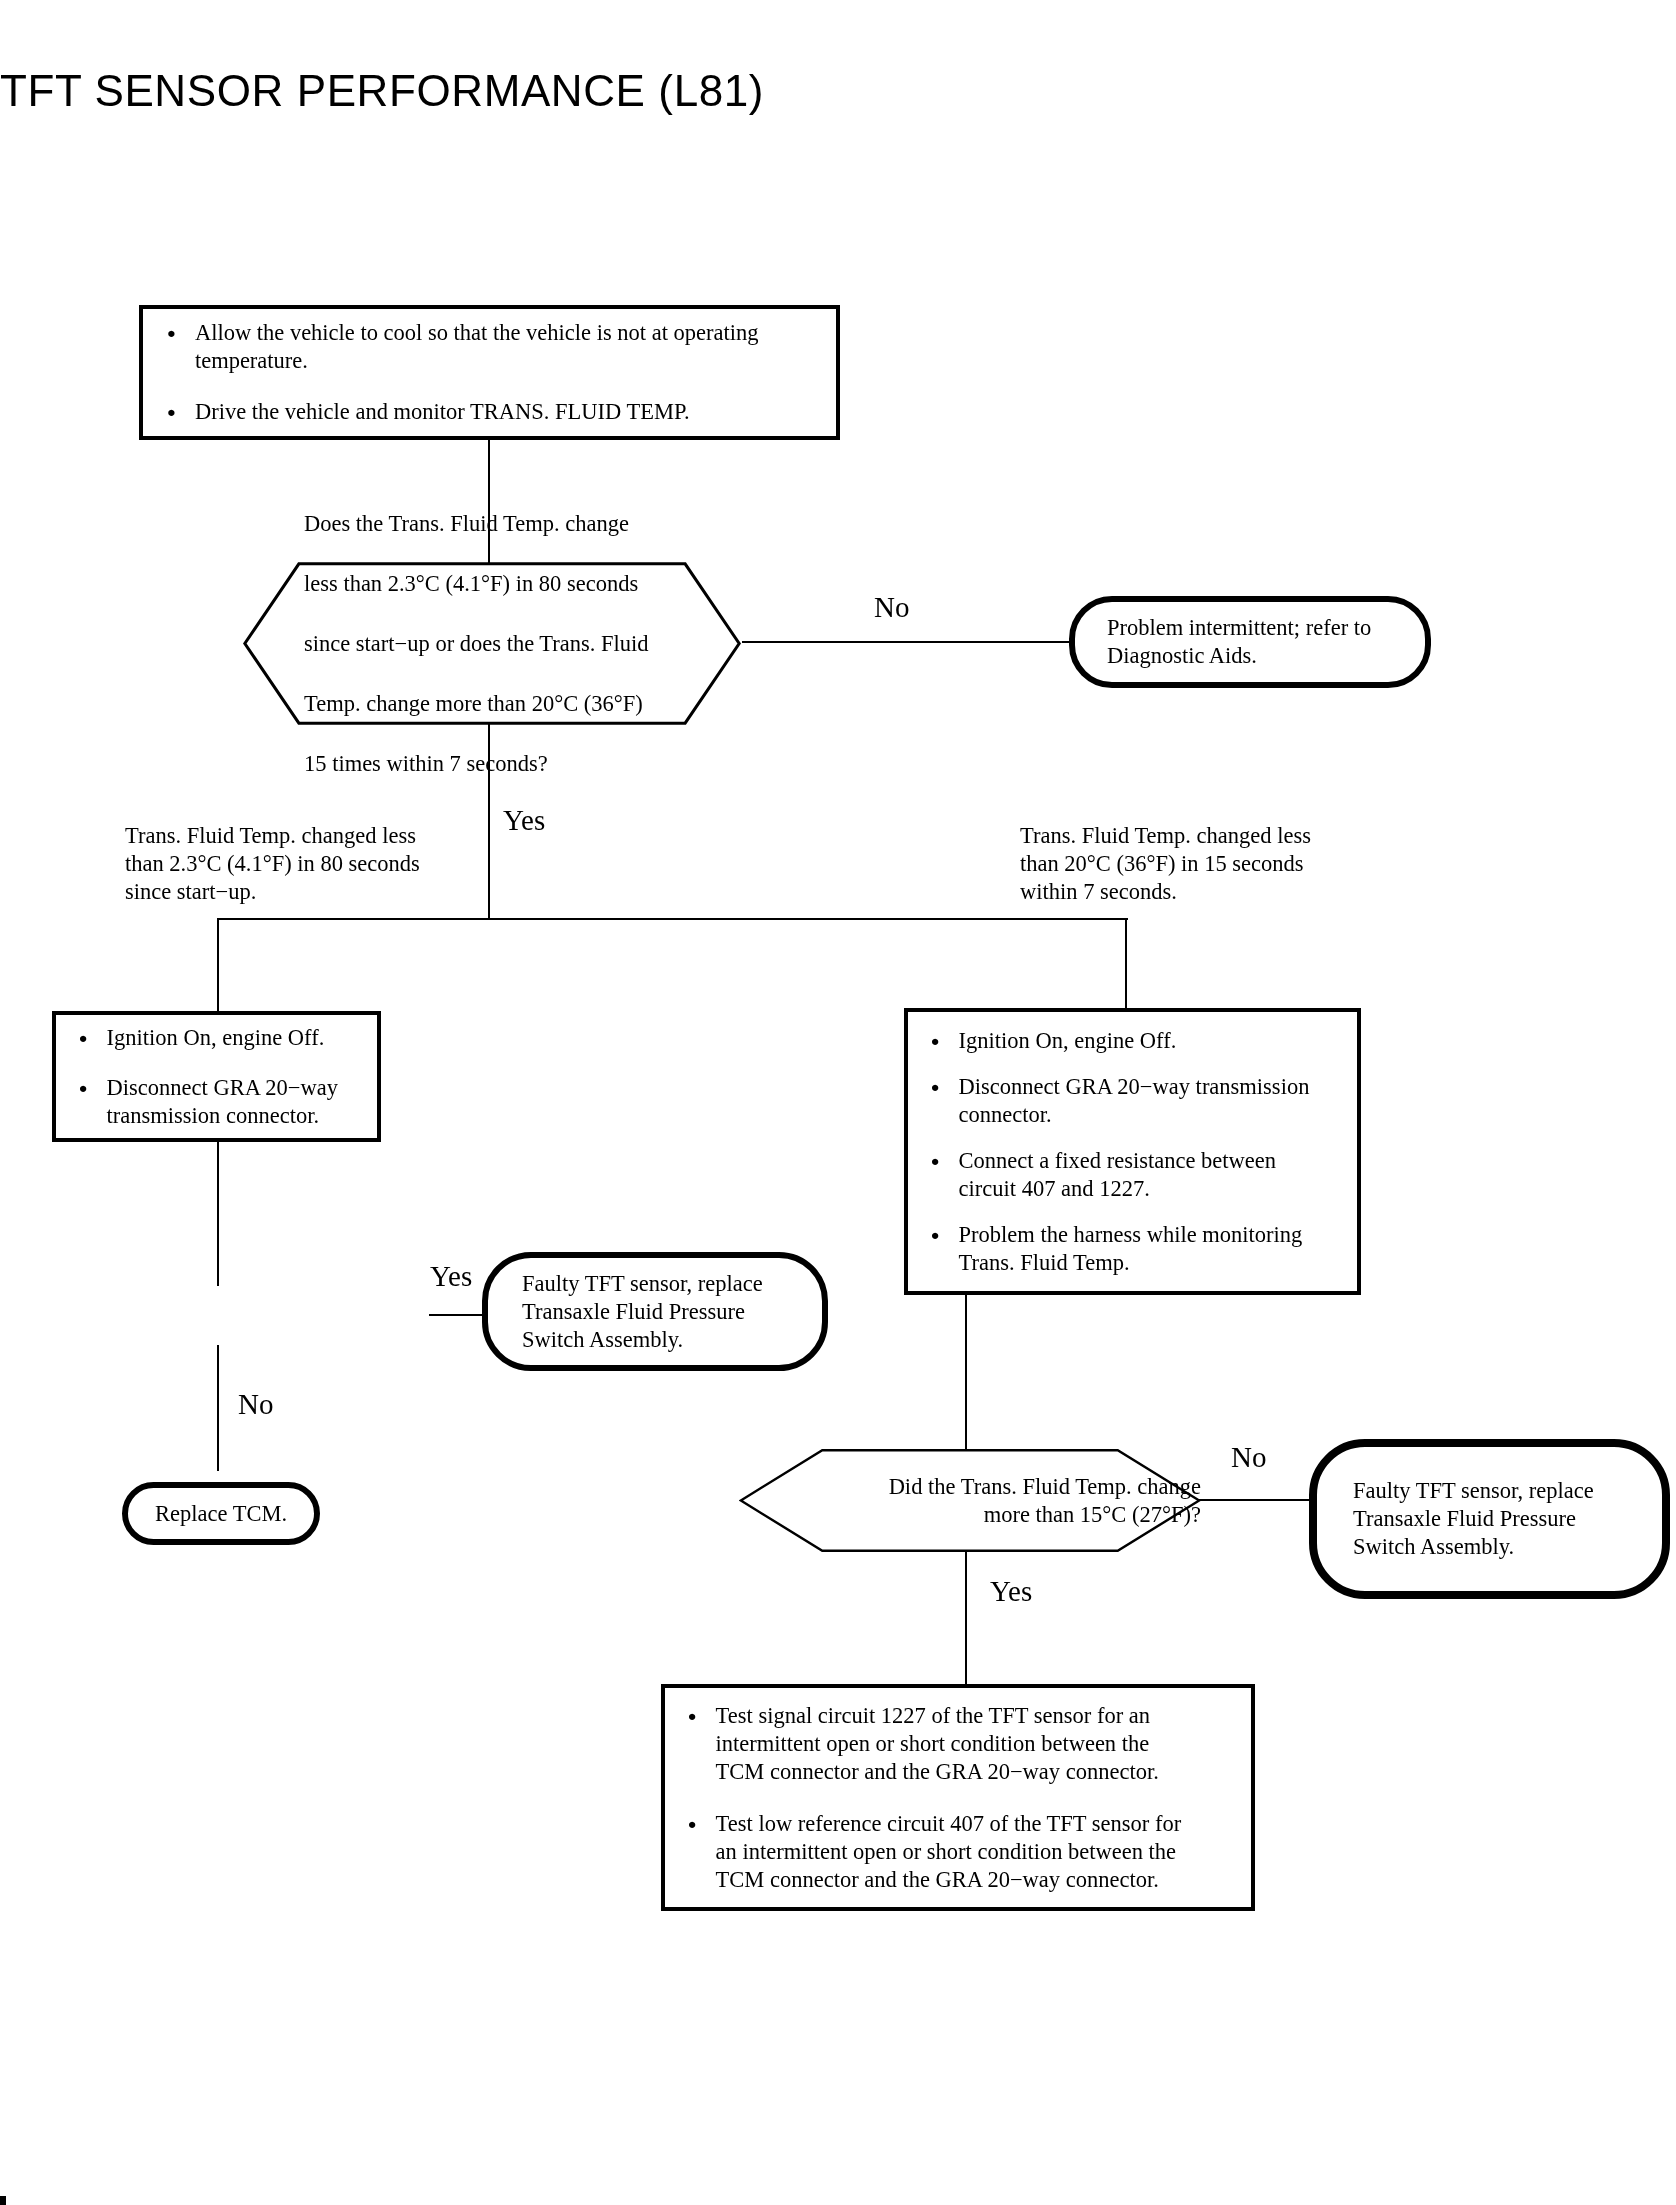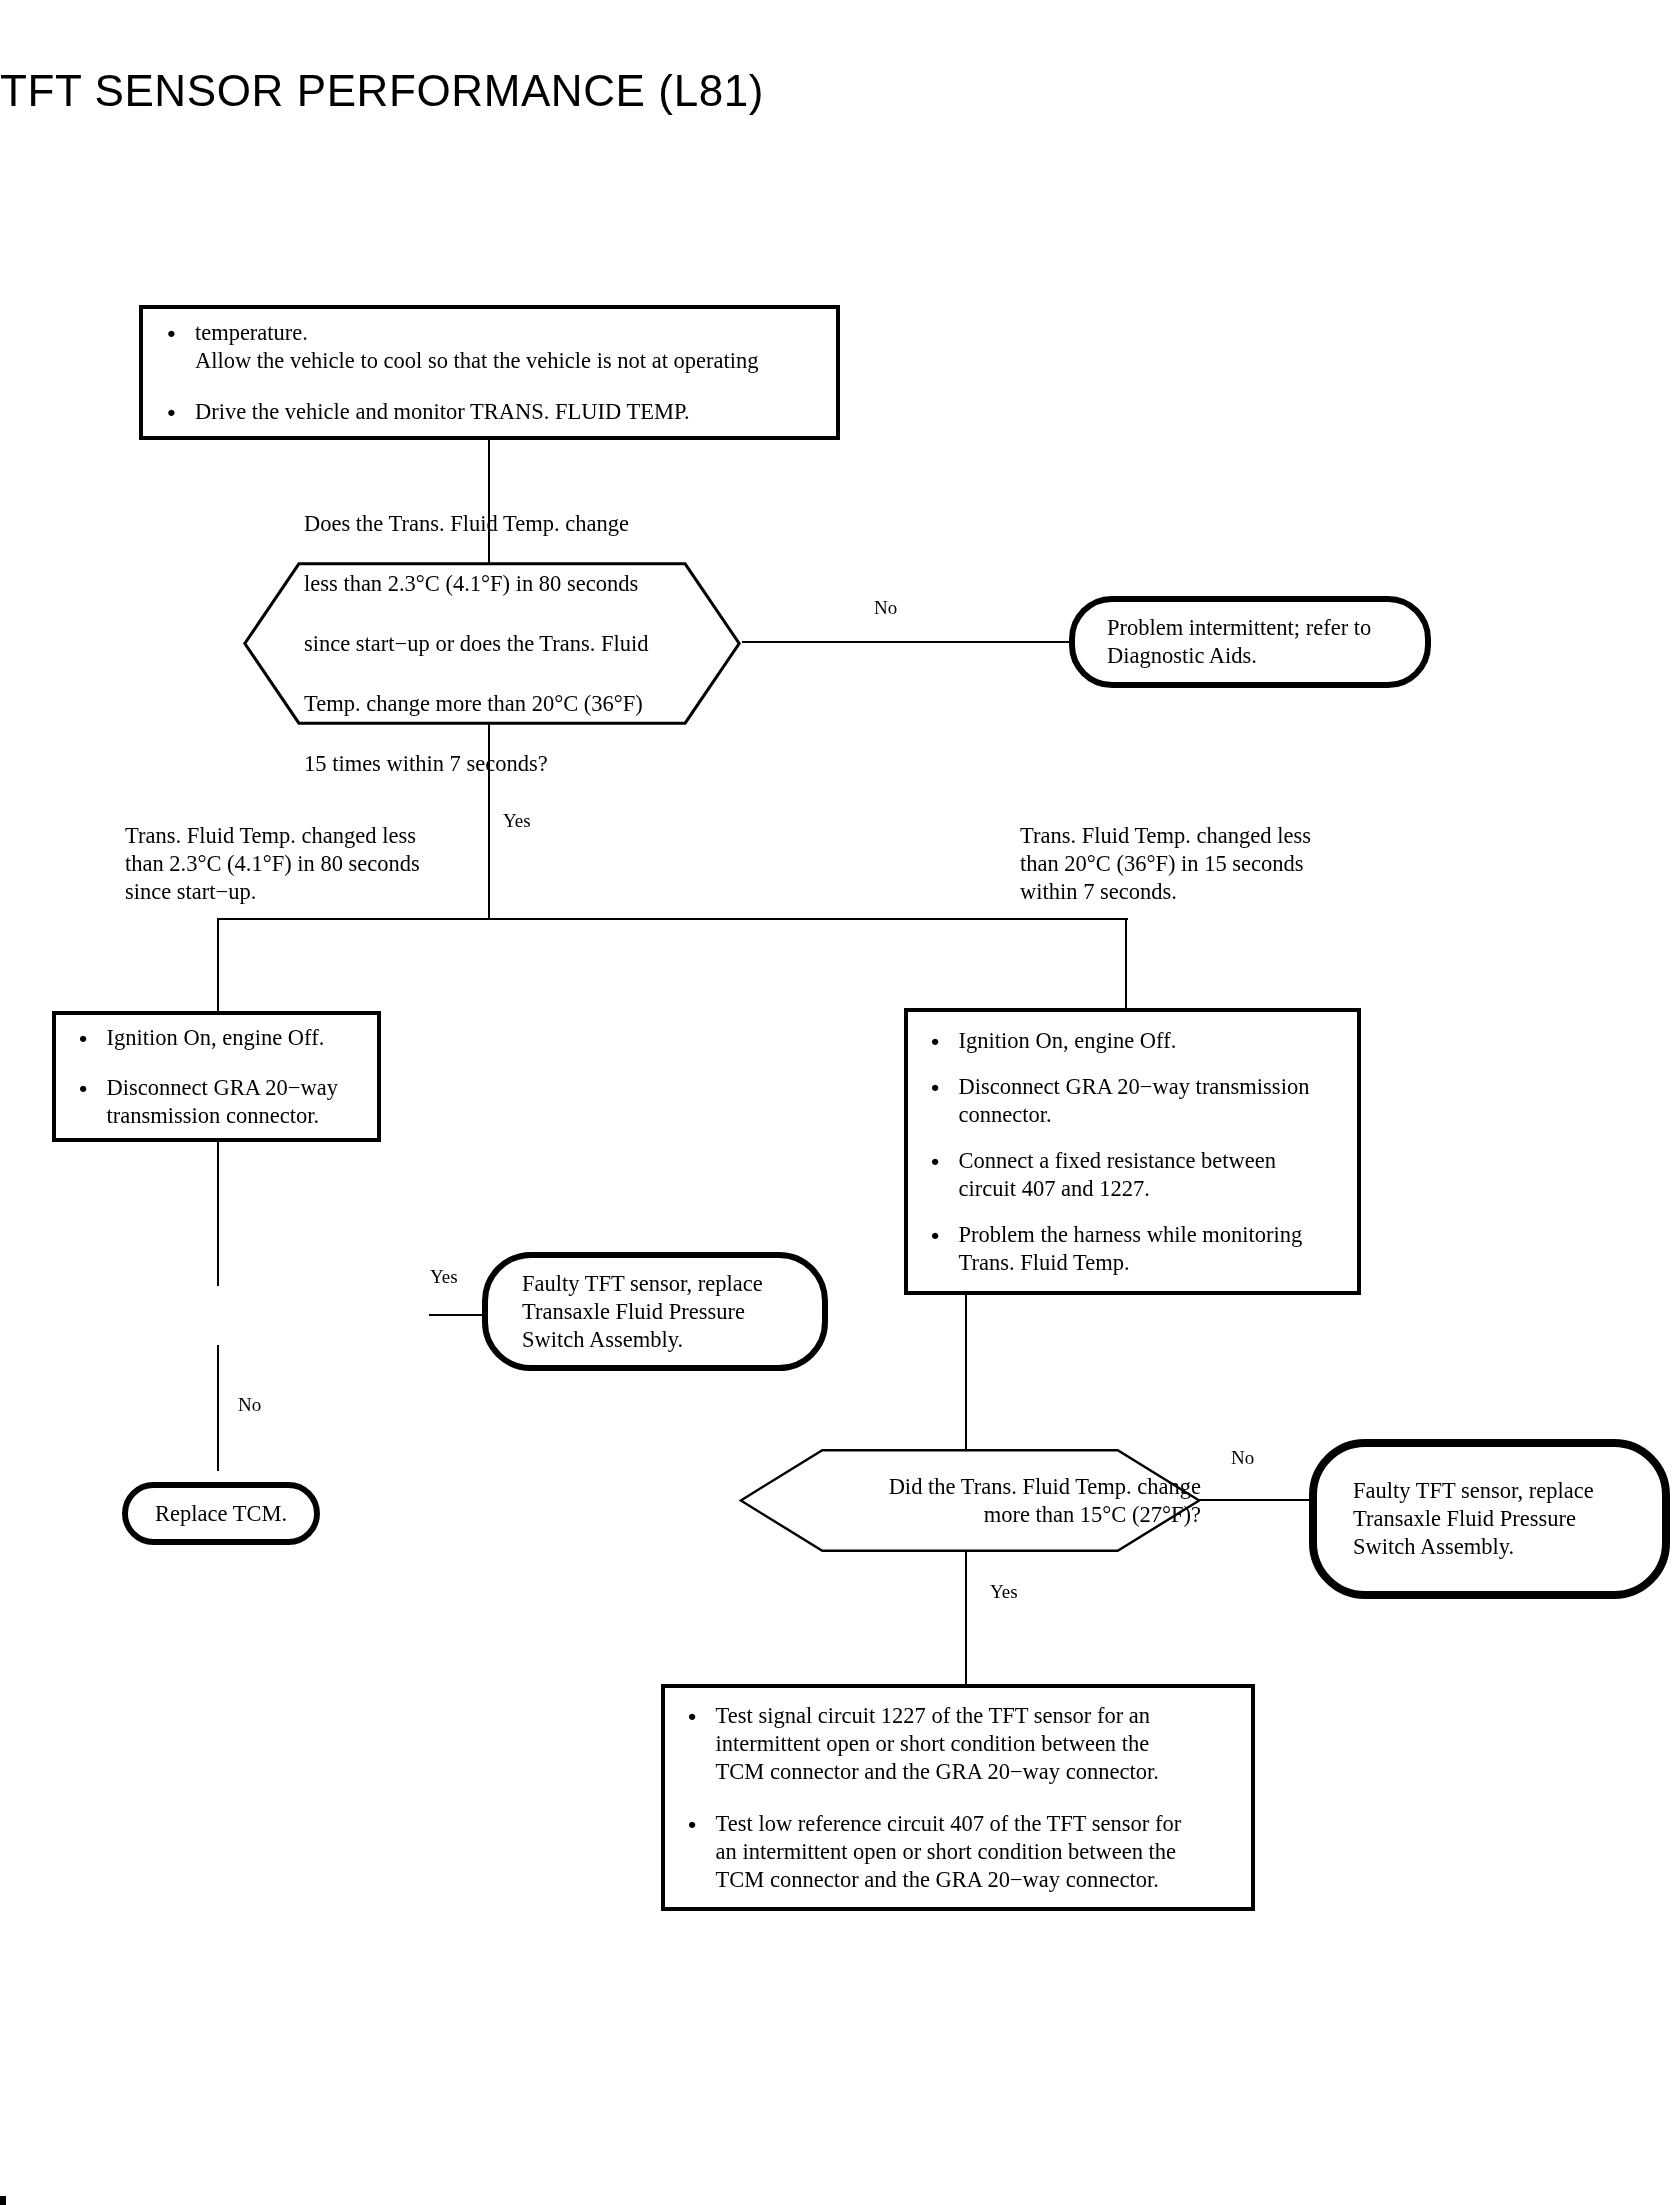--- a/index.html
+++ b/index.html
@@ -26,21 +26,21 @@
     box-sizing:border-box;
     display:flex;flex-direction:column;justify-content:center;
   }
   .rbox{
     border:6.7px solid #000;
     background:#fff;
     box-sizing:border-box;
     display:flex;flex-direction:column;justify-content:center;
   }
   .txt{font-size:22.5px;line-height:28px;}
-  .lbl{font-size:19px;line-height:27px;white-space:nowrap;}
+  .lbl{font-size:29px;line-height:27px;white-space:nowrap;}
   .bullets{display:flex;flex-direction:column;}
   .bi{display:flex;align-items:flex-start;}
   .dot{
     width:47px;min-width:47px;
     text-align:center;
     font-size:14.6px;line-height:28px;
   }
   .bt{font-size:22.5px;line-height:28px;}
   .bline{white-space:nowrap;}
   .hex{position:absolute;}
@@ -89,22 +89,22 @@
     <div class="nw">Trans. Fluid Temp. changed less</div>
     <div class="nw">than 20°C (36°F) in 15 seconds</div>
     <div class="nw">within 7 seconds.</div>
   </div>
 
   <div class="abs box" style="left:139px;top:305px;width:701px;height:135px;">
     <div class="bullets" style="gap:23px;padding:3.6px 4.9px;">
       <div class="bi">
         <span class="dot">●</span>
         <div class="bt">
+          <div class="bline">Allow the vehicle to cool so that the vehicle is not at operating</div>
           <div class="bline">temperature.</div>
-          <div class="bline">Allow the vehicle to cool so that the vehicle is not at operating</div>
         </div>
       </div>
       <div class="bi">
         <span class="dot">●</span>
         <div class="bt">
           <div class="bline">Drive the vehicle and monitor TRANS. FLUID TEMP.</div>
         </div>
       </div>
     </div>
   </div>

